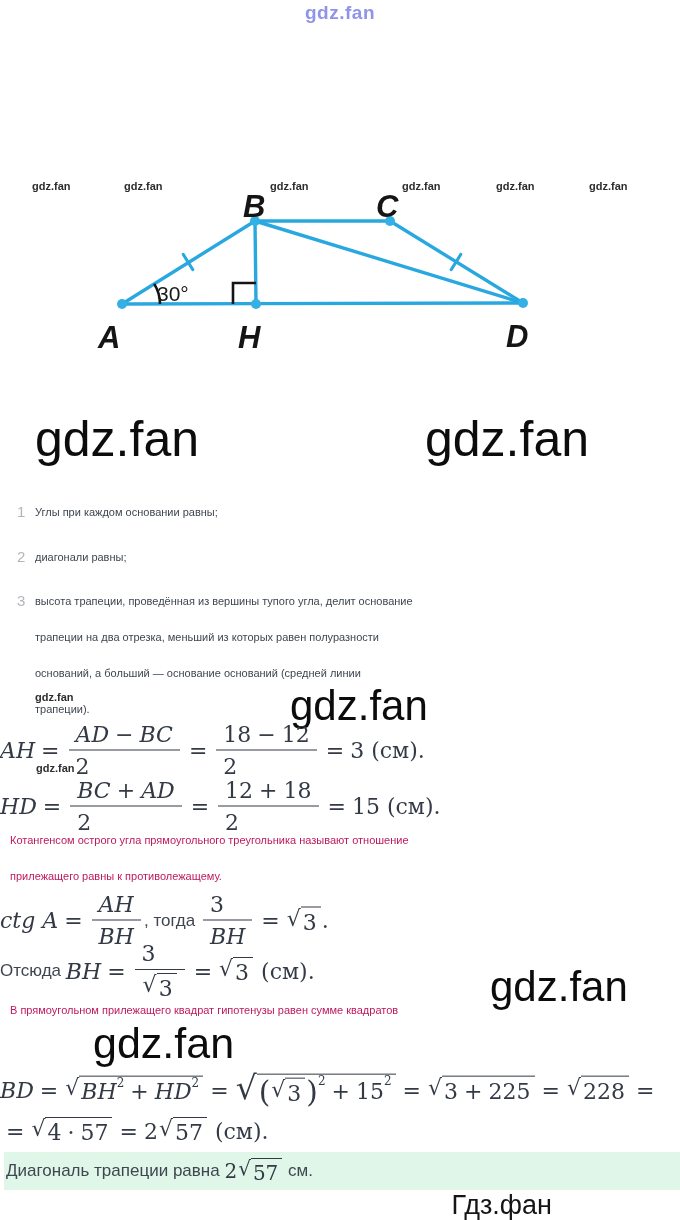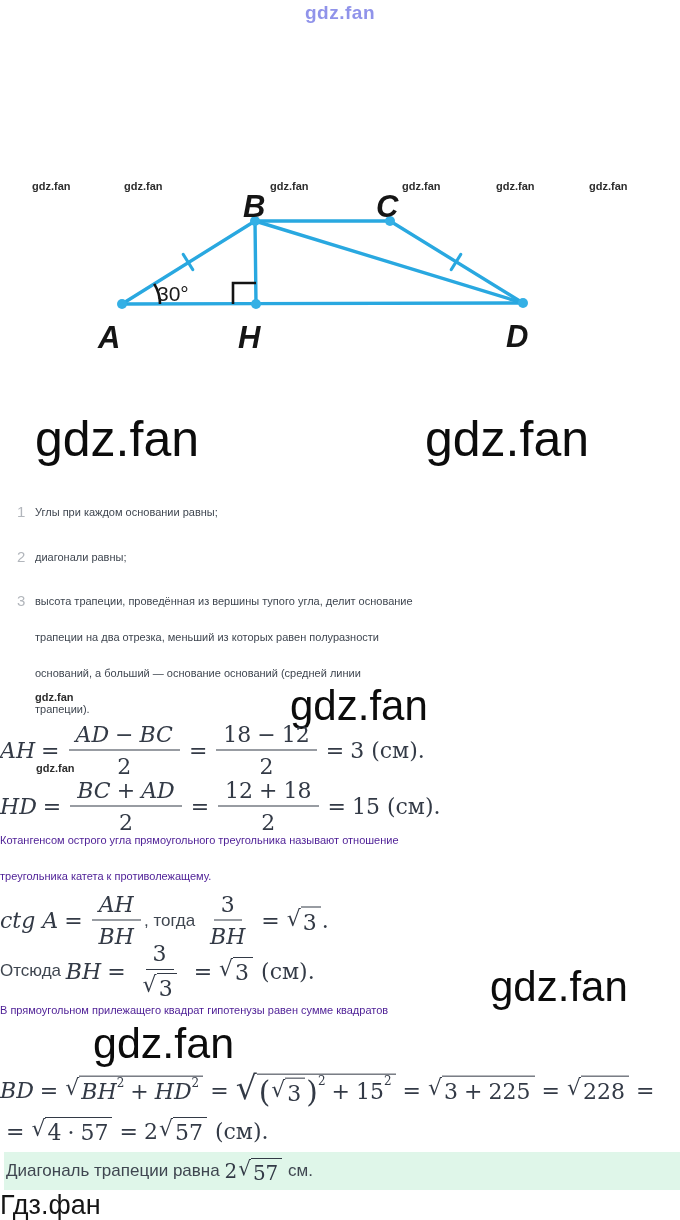--- a/index.html
+++ b/index.html
@@ -6,34 +6,34 @@
   body{
     width:680px;height:1220px;position:relative;overflow:hidden;background:#ffffff;
     font-family:"Liberation Sans",sans-serif;color:#3f4650;
   }
   .abs{position:absolute;}
   
   .wm-top{top:2px;left:50%;transform:translateX(-50%);font-size:19px;font-weight:600;
           color:#9093ea;letter-spacing:.5px;}
   .wm-small{font-size:11px;font-weight:600;color:#2d2d2d;}
   .wm-big{font-weight:400;color:#0c0c0c;line-height:1;letter-spacing:0;}
-  .brand{left:0;width:552px;text-align:left;font-size:27px;font-weight:500;color:#151515;}
+  .brand{left:0;width:552px;text-align:right;font-size:27px;font-weight:500;color:#151515;}
   
   .list-item{display:flex;left:17px;}
   .list-item .num{width:18px;flex:0 0 18px;font-size:15px;color:#b2b6bc;line-height:36px;}
   .tline{line-height:36px;font-size:11px;white-space:nowrap;}
-  .para{left:0;color:#4c1d95;}
+  .para{left:10px;color:#be185d;}
   
   .formula{left:0;display:flex;align-items:center;font-size:22px;color:#333a46;
            white-space:pre;transform:translateY(-50%);}
   .mv{font-family:"DejaVu Serif",serif;font-style:italic;}
   .mr{font-family:"DejaVu Serif",serif;}
   .ms{font-family:"Liberation Sans",sans-serif;font-size:17px;color:#3f4650;}
   .mo{font-family:"DejaVu Serif",serif;padding:0 6px;}
-  .mfrac{display:inline-flex;flex-direction:column;align-items:center;margin:0 3px;}
+  .mfrac{display:inline-flex;flex-direction:column;margin:0 3px;}
   .mnum{display:inline-flex;align-items:center;padding:0 7px 3px;border-bottom:1.5px solid #333a46;}
   .mden{display:inline-flex;align-items:center;padding:3px 7px 0;}
   .msqrt{display:inline-flex;align-items:flex-start;margin:0 1px;}
   .mrad{font-family:"DejaVu Serif",serif;line-height:1.05;}
   .mbody{display:inline-flex;align-items:center;border-top:1.5px solid #333a46;padding:2px 4px 0 2px;}
   .msqrt.big>.mrad{font-size:33px;line-height:27px;}
   .msup{font-family:"DejaVu Serif",serif;font-size:12px;}
   .mbody sup{align-self:flex-start;margin-top:-3px;}
   .bigp{font-size:1.35em;line-height:1;}
   
@@ -115,21 +115,21 @@
       <div class="tline">оснований, а больший — основание оснований (средней линии</div>
       <div class="tline">трапеции).</div>
     </div>
 </div>
 
 <div class="abs formula" style="top:750px"><span class="mv">AH</span><span class="mo">=</span><span class="mfrac"><span class="mnum"><span class="mv">AD</span><span class="mo">−</span><span class="mv">BC</span></span><span class="mden"><span class="mr">2</span></span></span><span class="mo">=</span><span class="mfrac"><span class="mnum"><span class="mr">18</span><span class="mo">−</span><span class="mr">12</span></span><span class="mden"><span class="mr">2</span></span></span><span class="mo">=</span><span class="mr">3</span><span class="mr"> (см).</span></div>
 <div class="abs formula" style="top:806px"><span class="mv">HD</span><span class="mo">=</span><span class="mfrac"><span class="mnum"><span class="mv">BC</span><span class="mo">+</span><span class="mv">AD</span></span><span class="mden"><span class="mr">2</span></span></span><span class="mo">=</span><span class="mfrac"><span class="mnum"><span class="mr">12</span><span class="mo">+</span><span class="mr">18</span></span><span class="mden"><span class="mr">2</span></span></span><span class="mo">=</span><span class="mr">15</span><span class="mr"> (см).</span></div>
 
 <div class="abs para" style="top:822px">
     <div class="tline">Котангенсом острого угла прямоугольного треугольника называют отношение</div>
-    <div class="tline">треугольника катета к противолежащему.</div>
+    <div class="tline">прилежащего равны к противолежащему.</div>
   </div>
 <div class="abs formula" style="top:920px"><span class="mv">ctg A</span><span class="mo">=</span><span class="mfrac"><span class="mnum"><span class="mv">AH</span></span><span class="mden"><span class="mv">BH</span></span></span><span class="ms">, тогда </span><span class="mfrac"><span class="mnum"><span class="mr">3</span></span><span class="mden"><span class="mv">BH</span></span></span><span class="mo">=</span><span class="msqrt"><span class="mrad">√</span><span class="mbody"><span class="mr">3</span></span></span><span class="mr">.</span></div>
 <div class="abs formula" style="top:971px"><span class="ms">Отсюда </span><span class="mv">BH</span><span class="mo">=</span><span class="mfrac"><span class="mnum"><span class="mr">3</span></span><span class="mden"><span class="msqrt"><span class="mrad">√</span><span class="mbody"><span class="mr">3</span></span></span></span></span><span class="mo">=</span><span class="msqrt"><span class="mrad">√</span><span class="mbody"><span class="mr">3</span></span></span><span class="mr"> (см).</span></div>
 
 <div class="abs para" style="top:992px">
     <div class="tline">В прямоугольном прилежащего квадрат гипотенузы равен сумме квадратов</div>
   </div>
 <div class="abs formula" style="top:1090px"><span class="mv">BD</span><span class="mo">=</span><span class="msqrt"><span class="mrad">√</span><span class="mbody"><span class="mv">BH</span><sup class="msup">2</sup><span class="mo">+</span><span class="mv">HD</span><sup class="msup">2</sup></span></span><span class="mo">=</span><span class="msqrt big"><span class="mrad">√</span><span class="mbody"><span class="mr bigp">(</span><span class="msqrt"><span class="mrad">√</span><span class="mbody"><span class="mr">3</span></span></span><span class="mr bigp">)</span><sup class="msup">2</sup><span class="mo">+</span><span class="mr">15</span><sup class="msup">2</sup></span></span><span class="mo">=</span><span class="msqrt"><span class="mrad">√</span><span class="mbody"><span class="mr">3</span><span class="mo">+</span><span class="mr">225</span></span></span><span class="mo">=</span><span class="msqrt"><span class="mrad">√</span><span class="mbody"><span class="mr">228</span></span></span><span class="mo">=</span></div>
 <div class="abs formula" style="top:1131px"><span class="mo">=</span><span class="msqrt"><span class="mrad">√</span><span class="mbody"><span class="mr">4</span><span class="mo">·</span><span class="mr">57</span></span></span><span class="mo">=</span><span class="mr">2</span><span class="msqrt"><span class="mrad">√</span><span class="mbody"><span class="mr">57</span></span></span><span class="mr"> (см).</span></div>
 

